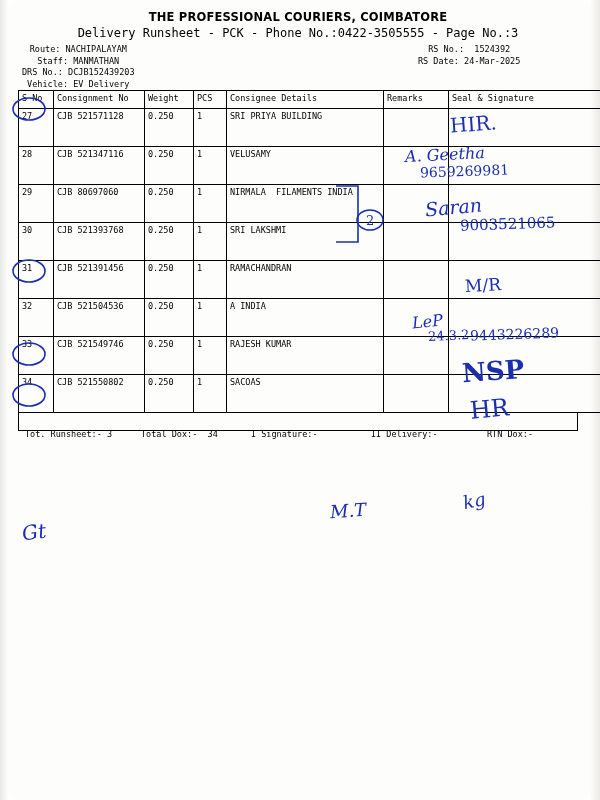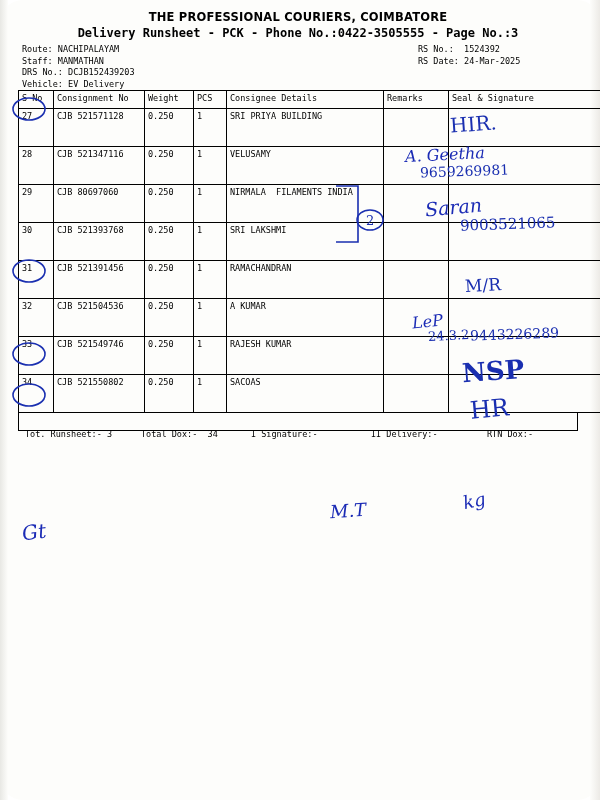--- a/index.html
+++ b/index.html
@@ -44,42 +44,42 @@
     text-align: center;
     font-family: "DejaVu Sans", sans-serif;
     font-weight: bold;
     font-size: 11.5px;
     letter-spacing: 0.2px;
     margin-bottom: 2px;
   }
   .subtitle {
     text-align: center;
     font-family: "DejaVu Sans Mono", monospace;
-    font-weight: bold;
+    font-weight: normal;
     font-size: 12px;
     letter-spacing: 0px;
     margin-bottom: 4px;
   }
   .meta {
     position: relative;
     height: 46px;
     font-size: 8.5px;
     line-height: 11.5px;
   }
   .meta-left {
     position: absolute;
     left: 4px;
     top: 0;
   }
   .meta-right {
     position: absolute;
     left: 400px;
     top: 0;
   }
-  .meta-row { white-space: pre; }
+  .meta-row { white-space: pre; text-align: center; }
 
   table.grid {
     border-collapse: collapse;
     width: 560px;
     table-layout: fixed;
     font-size: 8.5px;
   }
   table.grid th, table.grid td {
     border: 1px solid #000;
     padding: 2px 3px;
@@ -249,21 +249,21 @@
           <td>1</td>
           <td>RAMACHANDRAN</td>
           <td></td>
           <td></td>
         </tr>
         <tr>
           <td>32</td>
           <td>CJB 521504536</td>
           <td>0.250</td>
           <td>1</td>
-          <td>A KUMAR</td>
+          <td>A INDIA</td>
           <td></td>
           <td></td>
         </tr>
         <tr>
           <td>33</td>
           <td>CJB 521549746</td>
           <td>0.250</td>
           <td>1</td>
           <td>RAJESH KUMAR</td>
           <td></td>

